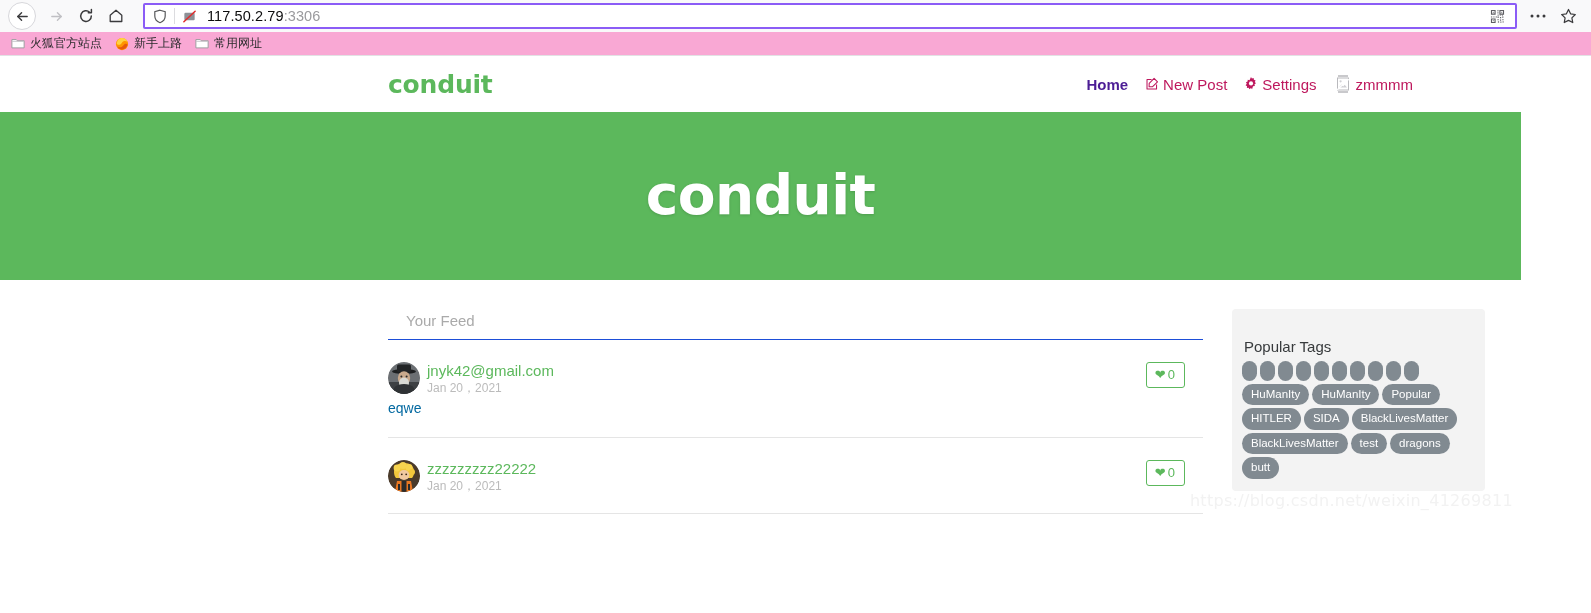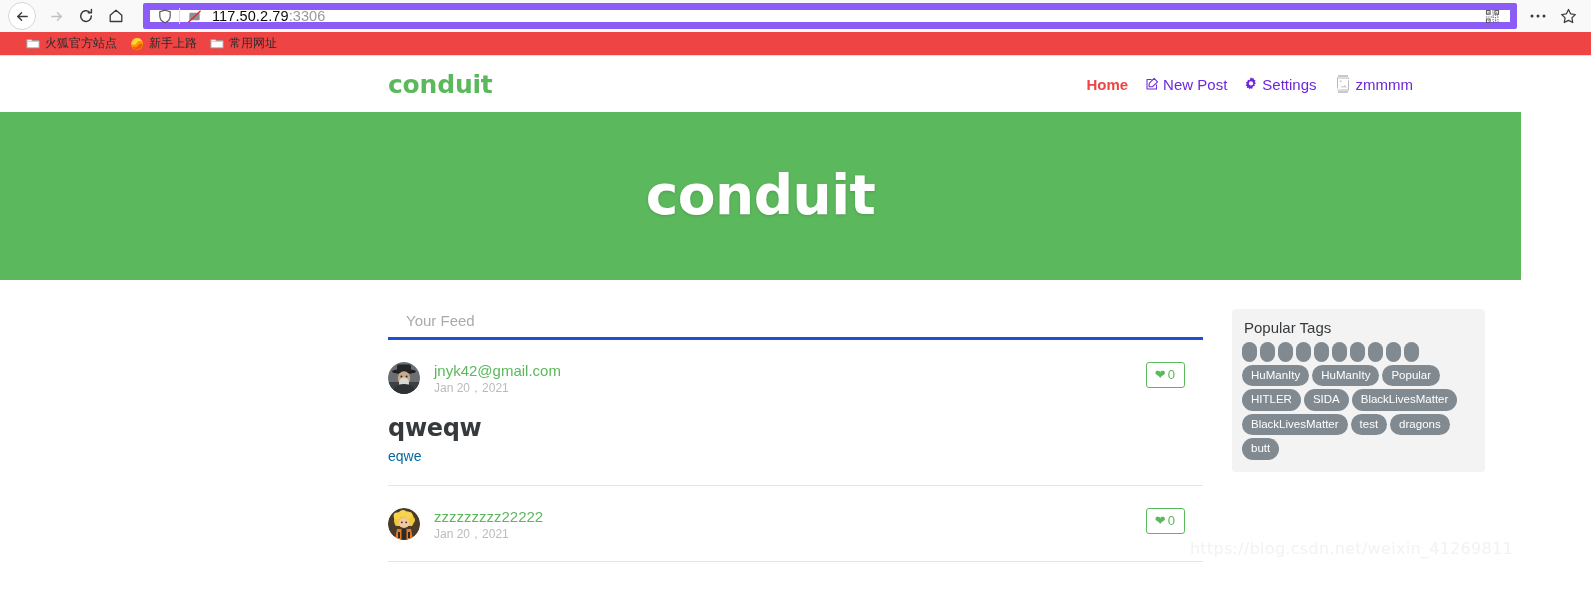--- a/index.html
+++ b/index.html
@@ -44,21 +44,21 @@
     width: 28px;
     height: 28px;
     margin-right: 5px;
   }
 
   #url-bar {
     flex: 1 1 auto;
     height: 26px;
     margin: 0 6px 0 12px;
     background: #ffffff;
-    border: 7px solid #8b5cf6;
+    border: 2px solid #8b5cf6;
     border-radius: 2px;
     display: flex;
     align-items: center;
     padding: 0 4px 0 8px;
     min-width: 0;
   }
   #shield-icon { flex: 0 0 auto; display:flex; align-items:center; color: #58595b; }
   .url-sep {
     width: 1px;
     height: 16px;
@@ -101,22 +101,22 @@
     display:flex;
     align-items:center;
     justify-content:center;
     color: #3a3a3c;
   }
 
   #bookmarks-bar {
     height: 24px;
     display: flex;
     align-items: center;
-    padding: 0 21px;
-    background: #ef4444;
+    padding: 0 6px;
+    background: #f9a8d4;
     border-bottom: 1px solid #e2e2e4;
   }
   .bookmark {
     display: flex;
     align-items: center;
     padding: 1px 5px;
     margin-right: 3px;
     font-size: 12px;
     color: #2b2b2d;
     white-space: nowrap;
@@ -153,24 +153,24 @@
     margin-right: 108px;
     display: flex;
     align-items: center;
     gap: 17px;
     font-size: 15px;
   }
   .nav-link {
     display: flex;
     align-items: center;
     gap: 4px;
-    color: #6d28d9;
+    color: #be185d;
     white-space: nowrap;
   }
-  .nav-link.active { color: #ef4444; font-weight: 600; }
+  .nav-link.active { color: #4c1d95; font-weight: 600; }
   .nav-link .ic { display: flex; align-items: center; }
   #broken-img-icon { display:flex; align-items:center; }
 
   
   #banner {
     background: #5cb85c;
     height: 168px;
     display: flex;
     flex-direction: column;
     align-items: center;
@@ -202,21 +202,21 @@
     margin-left: 388px;
   }
   #side-col {
     width: 253px;
     margin-left: 29px;
     padding-top: 7px;
   }
 
   #feed-toggle {
     display: flex;
-    border-bottom: 3px solid #1d4ed8;
+    border-bottom: 1px solid #1d4ed8;
     height: 38px;
   }
   .feed-tab {
     padding: 9px 18px 9px 18px;
     font-size: 15px;
     color: #aaaaaa;
     position: relative;
     top: 1px;
   }
   .feed-tab.active {
@@ -237,21 +237,21 @@
   .avatar {
     width: 32px;
     height: 32px;
     border-radius: 50%;
     flex: 0 0 auto;
     overflow: hidden;
     background: #ddd;
   }
   .avatar svg { display:block; }
   .meta-text {
-    margin-left: 14px;
+    margin-left: 7px;
     display: flex;
     flex-direction: column;
     line-height: 1;
     padding-top: 1px;
   }
   .author {
     font-size: 15px;
     color: #5cb85c;
     font-weight: 400;
   }
@@ -301,20 +301,21 @@
   
   #sidebar-box {
     background: #f3f3f3;
     border-radius: 4px;
     padding: 8px 10px 12px 10px;
   }
   #popular-tags-title {
     font-size: 15px;
     color: #373a3c;
     padding: 2px 0 6px 2px;
+    margin-top: 19px;
   }
   #tag-list {
     display: flex;
     flex-wrap: wrap;
     gap: 3px 3px;
   }
   .tag-pill {
     background: #818a91;
     color: #fff;
     font-size: 11.5px;
@@ -552,21 +553,20 @@
           </div>
           <div class="meta-text">
             <a class="author">jnyk42@gmail.com</a>
             <span class="date">Jan 20，2021</span>
           </div>
         </div>
         <button class="fav-btn">
           <span class="heart">❤</span>
           <span>0</span>
         </button>
-        <div class="article-title">qweqw</div>
         <div class="article-desc">eqwe</div>
       </div>
 
       <div class="article-preview">
         <div class="article-meta">
           <div class="avatar">
             <svg width="32" height="32" viewBox="0 0 32 32">
               <defs>
                 <clipPath id="cl2">
                     <circle cx="16" cy="16" r="16"></circle>

